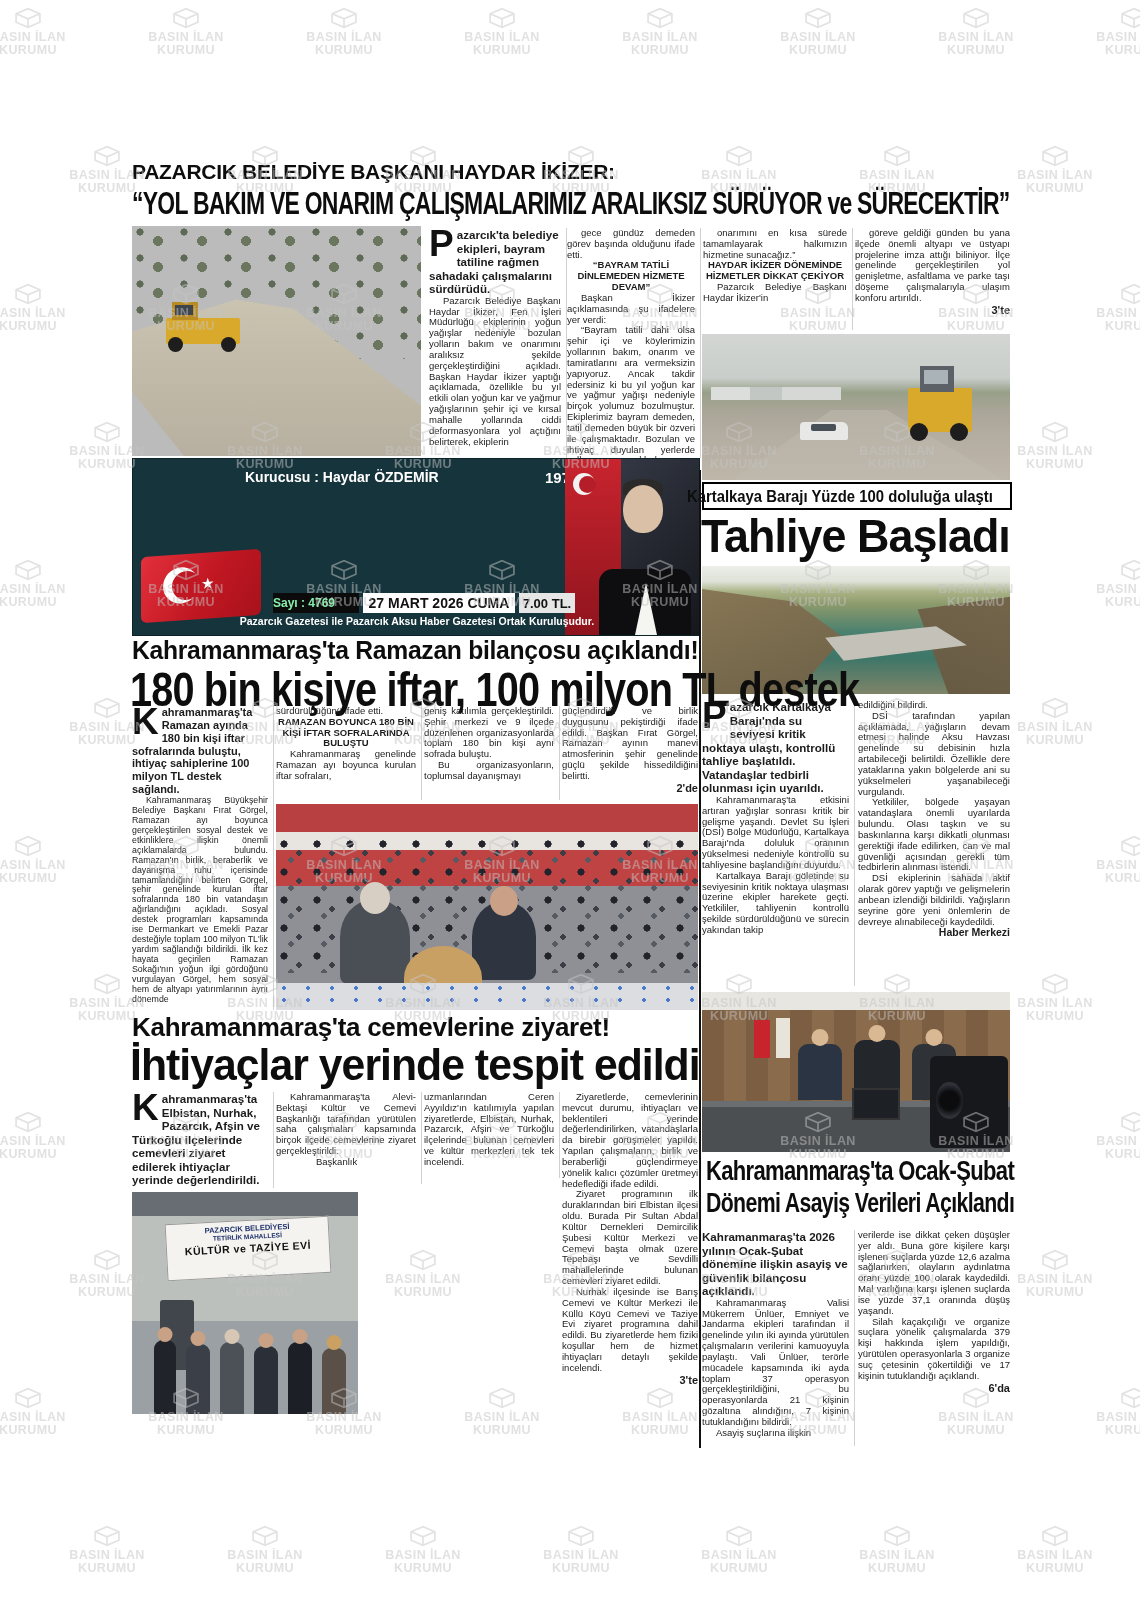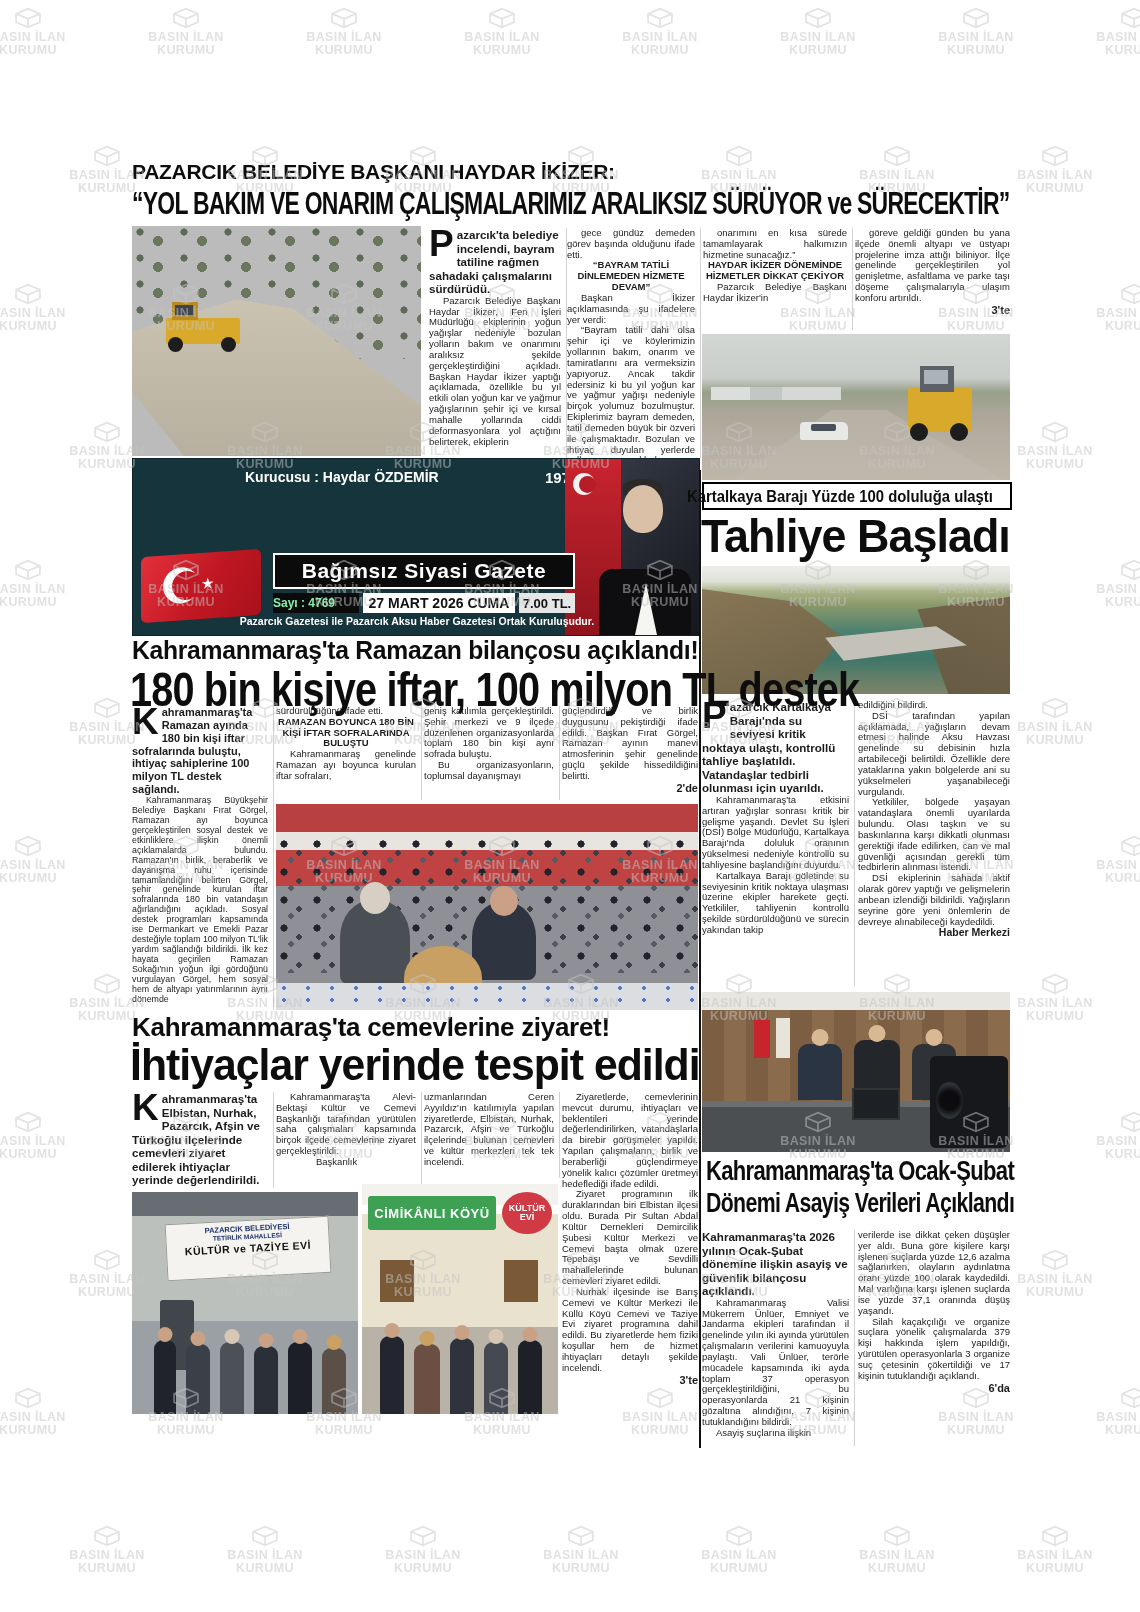--- a/index.html
+++ b/index.html
@@ -184,21 +184,21 @@
     <div class="layer road"></div>
     <div class="grader" style="left:34px;top:92px;width:74px;height:26px;">
       <div class="cab" style="left:6px;top:-16px;width:26px;height:18px;"></div>
       <div class="win" style="left:9px;top:-13px;width:18px;height:10px;"></div>
       <div class="wheel" style="left:2px;bottom:-8px;width:15px;height:15px;"></div>
       <div class="wheel" style="right:4px;bottom:-8px;width:15px;height:15px;"></div>
     </div>
   </div>
 
   <div class="story-col rule" style="left:429px;top:228px;width:132px;height:230px;">
-    <p class="lead nofirst"><span class="dc">P</span><span>azarcık'ta belediye incelendi, bayram tatiline rağmen sahadaki çalışmalarını sürdürüdü.</span></p>
+    <p class="lead nofirst"><span class="dc">P</span><span>azarcık'ta belediye ekipleri, bayram tatiline rağmen sahadaki çalışmalarını sürdürüdü.</span></p>
     <p>Pazarcık Belediye Başkanı Haydar İkizer, Fen İşleri Müdürlüğü ekiplerinin yoğun yağışlar nedeniyle bozulan yolların bakım ve onarımını aralıksız şekilde gerçekleştirdiğini açıkladı. Başkan Haydar İkizer yaptığı açıklamada, özellikle bu yıl etkili olan yoğun kar ve yağmur yağışlarının şehir içi ve kırsal mahalle yollarında ciddi deformasyonlara yol açtığını belirterek, ekiplerin</p>
   </div>
   <div class="story-col rule" style="left:567px;top:228px;width:128px;height:230px;">
     <p>gece gündüz demeden görev başında olduğunu ifade etti.</p>
     <p class="sub">“BAYRAM TATİLİ DİNLEMEDEN HİZMETE DEVAM”</p>
     <p>Başkan İkizer açıklamasında şu ifadelere yer verdi:</p>
     <p>“Bayram tatili dahi olsa şehir içi ve köylerimizin yollarının bakım, onarım ve tamiratlarını ara vermeksizin yapıyoruz. Ancak takdir edersiniz ki bu yıl yoğun kar ve yağmur yağışı nedeniyle birçok yolumuz bozulmuştur. Ekiplerimiz bayram demeden, tatil demeden büyük bir özveri ile çalışmaktadır. Bozulan ve ihtiyaç duyulan yerlerde yollarımızın genel bakım ve</p>
   </div>
   <div class="story-col rule" style="left:703px;top:228px;width:144px;height:102px;">
     <p>onarımını en kısa sürede tamamlayarak halkımızın hizmetine sunacağız.”</p>
@@ -225,23 +225,20 @@
   </div>
 
   <div class="masthead">
     <div class="mh-founder">Kurucusu : Haydar ÖZDEMİR</div>
     <div class="mh-year">1973</div>
     <div class="tr-flag">
       <div class="c1"></div>
       <div class="c2"></div>
       <div class="st">★</div>
     </div>
-    <div class="mh-tagline">
-        <span data-fit="">Bağımsız Siyasi Gazete</span>
-      </div>
     <div class="mh-issue">
         <span data-fit="">Sayı : 4769</span>
       </div>
     <div class="mh-date">
         <span data-fit="">27 MART 2026 CUMA</span>
       </div>
     <div class="mh-price">
         <span data-fit="">7.00 TL.</span>
       </div>
     <div class="mh-subline">Pazarcık Gazetesi ile Pazarcık Aksu Haber Gazetesi Ortak Kuruluşudur.</div>
@@ -346,36 +343,20 @@
     </div>
     <div class="door" style="left:28px;top:108px;width:34px;height:70px;"></div>
     <div class="person" style="left:22px;bottom:0;width:22px;height:74px;background:#20232a;"></div>
     <div class="person" style="left:54px;bottom:0;width:24px;height:70px;background:#3a3f48;"></div>
     <div class="person gray" style="left:88px;bottom:0;width:24px;height:72px;background:#4c5158;"></div>
     <div class="person" style="left:122px;bottom:0;width:24px;height:68px;background:#2a2f38;"></div>
     <div class="person" style="left:156px;bottom:0;width:24px;height:72px;background:#1c1f26;"></div>
     <div class="person scarf" style="left:190px;bottom:0;width:24px;height:66px;background:#5a5048;"></div>
   </div>
 
-  <div class="photo ph-cimik" style="left:362px;top:1184px;width:196px;height:230px;">
-    <div class="gsign" style="left:6px;top:12px;width:128px;height:34px;">
-      <span data-fit="">CİMİKÂNLI KÖYÜ</span>
-    </div>
-    <div class="rbadge" style="left:140px;top:8px;width:50px;height:42px;">
-      <div>KÜLTÜR</div>
-      <div>EVİ</div>
-    </div>
-    <div class="winbox" style="left:18px;top:76px;width:34px;height:42px;"></div>
-    <div class="winbox" style="left:142px;top:76px;width:34px;height:42px;"></div>
-    <div class="person" style="left:18px;bottom:0;width:24px;height:78px;background:#23262e;"></div>
-    <div class="person scarf" style="left:52px;bottom:0;width:26px;height:70px;background:#6b4f43;"></div>
-    <div class="person" style="left:88px;bottom:0;width:24px;height:76px;background:#2e333c;"></div>
-    <div class="person gray" style="left:122px;bottom:0;width:24px;height:72px;background:#454a52;"></div>
-    <div class="person" style="left:156px;bottom:0;width:24px;height:74px;background:#1d2027;"></div>
-  </div>
 
   <div class="photo ph-meeting" style="left:702px;top:992px;width:308px;height:160px;">
     <div class="layer ceiling"></div>
     <div class="flagpost" style="left:52px;top:28px;width:16px;height:38px;"></div>
     <div class="flagpost" style="left:74px;top:26px;width:14px;height:40px;background:#e8e4da;"></div>
     <div class="suitman" style="left:96px;top:52px;width:44px;height:56px;background:#2a3442;"></div>
     <div class="suitman" style="left:152px;top:48px;width:46px;height:60px;background:#23262b;"></div>
     <div class="suitman" style="left:210px;top:52px;width:44px;height:56px;background:#2f3338;"></div>
     <div class="mtable"></div>
     <div class="screenbox" style="left:150px;top:96px;width:44px;height:28px;"></div>

